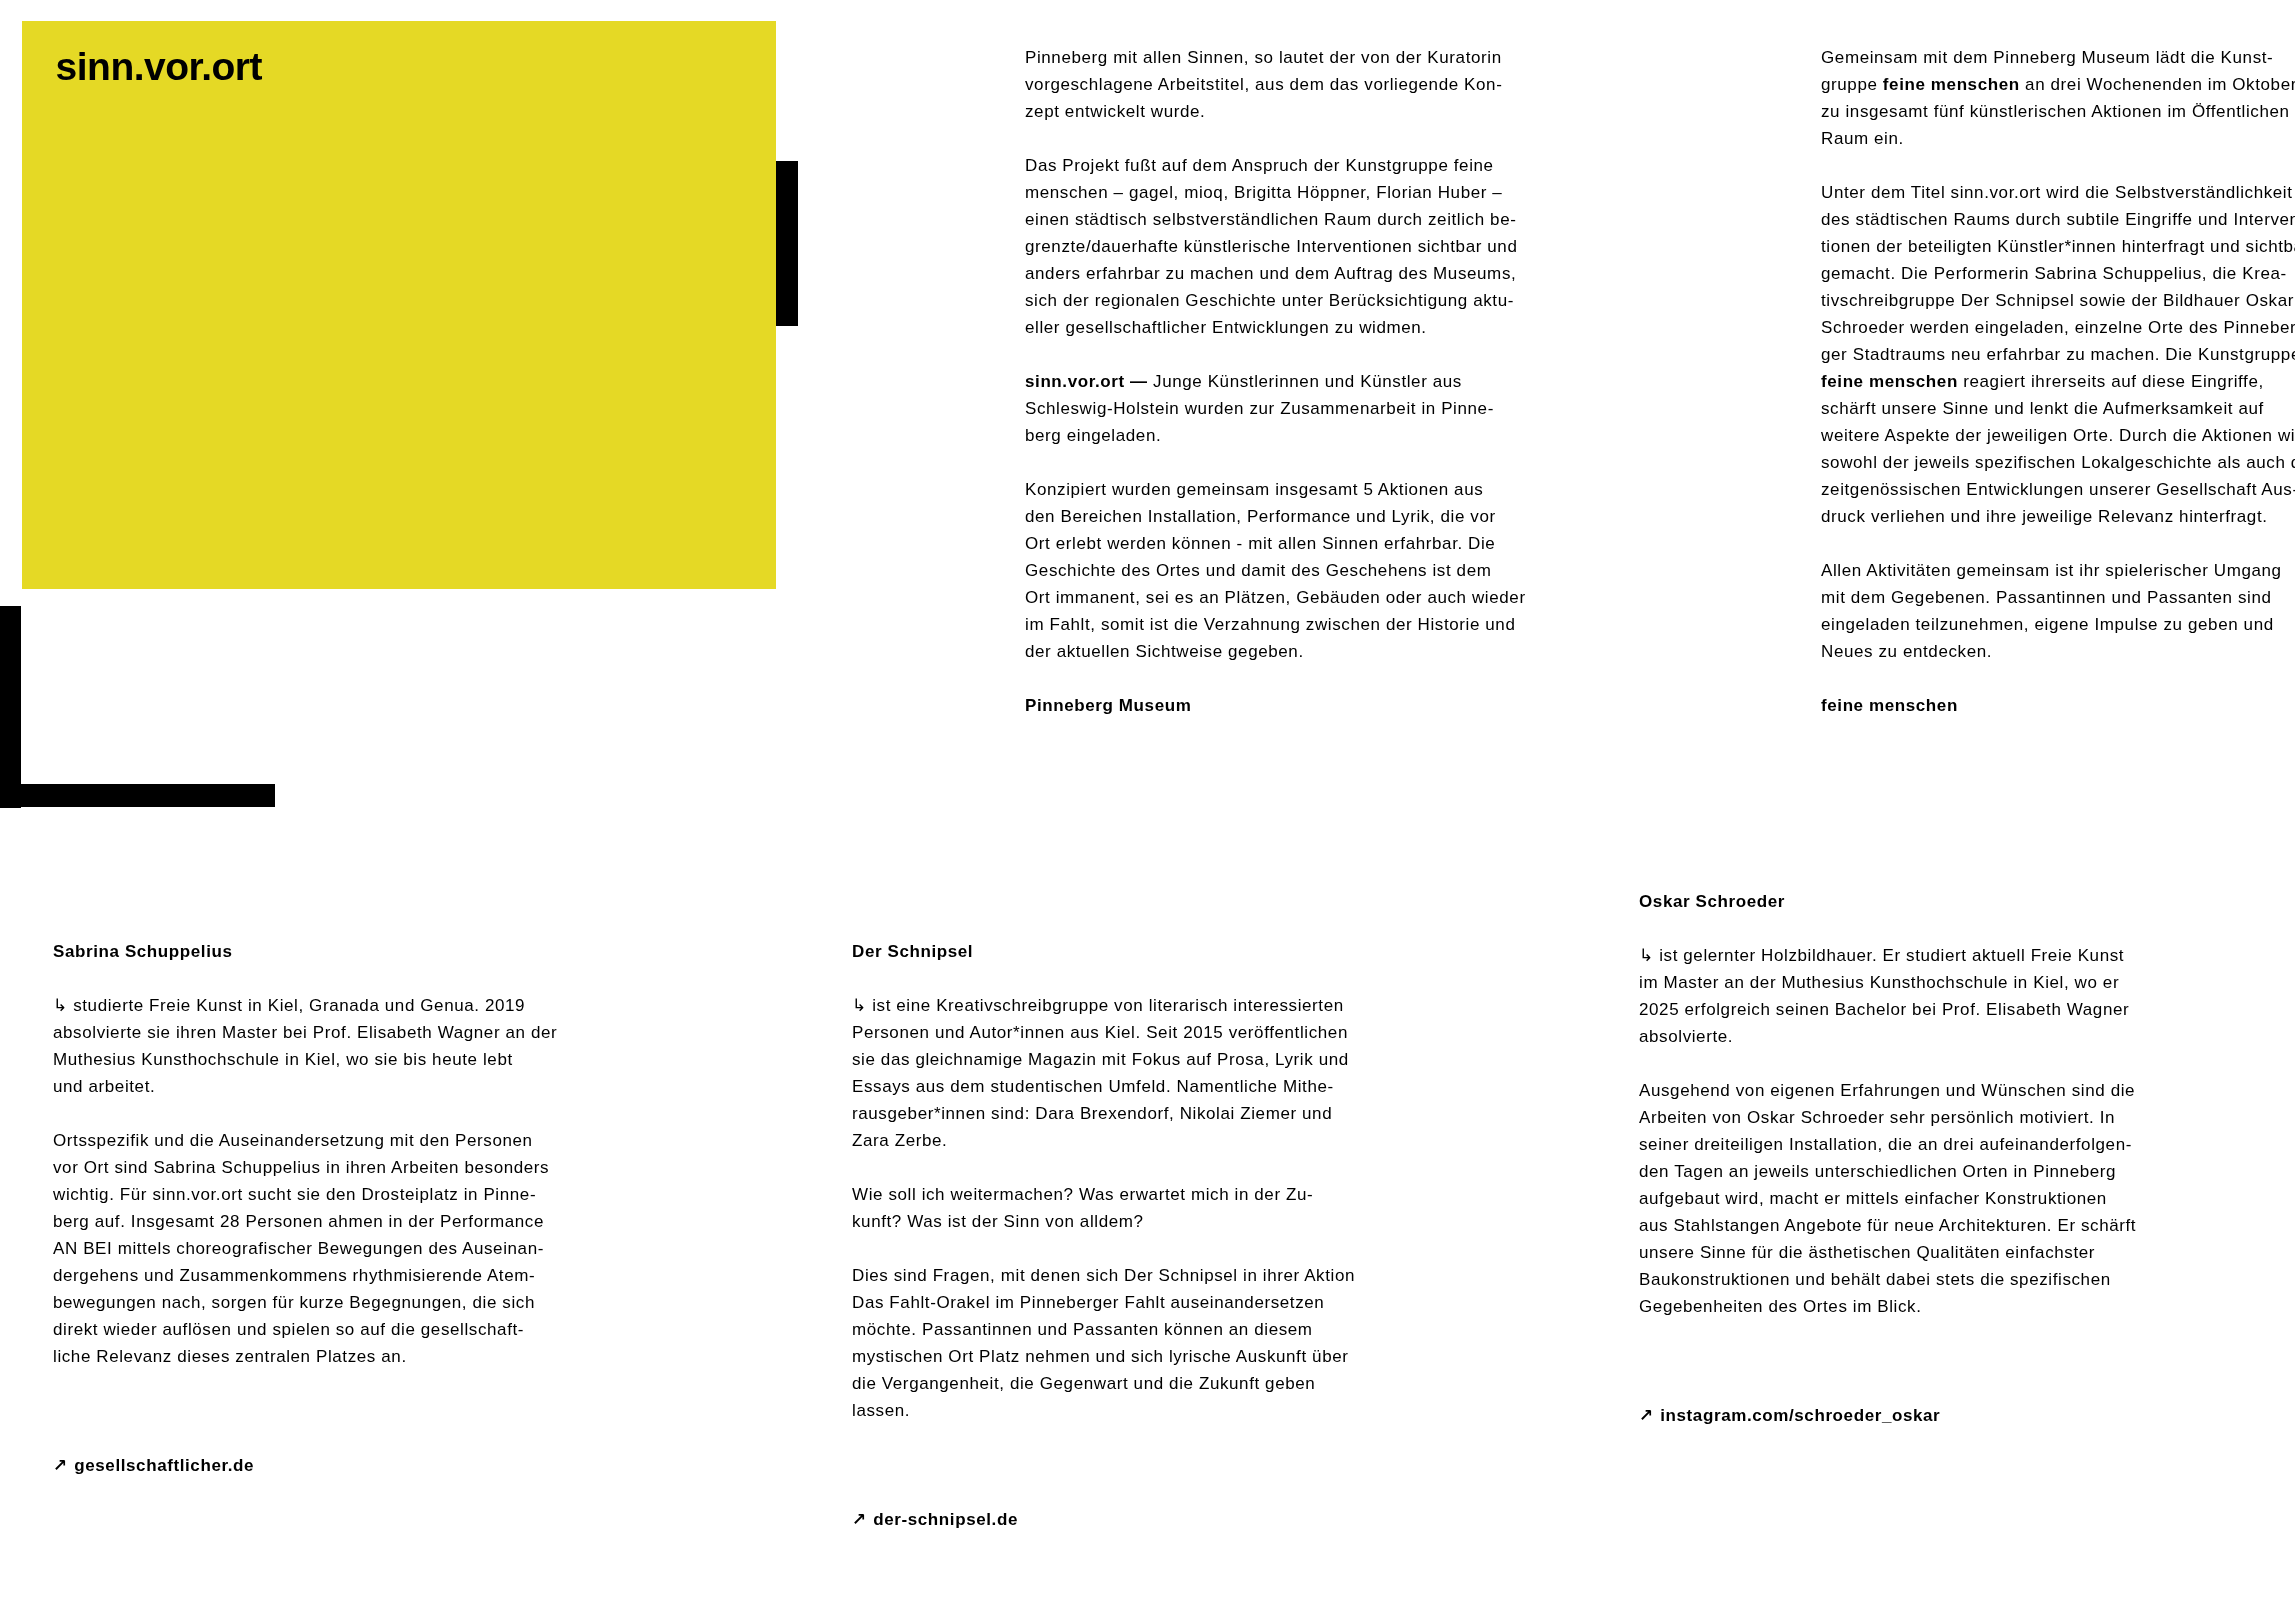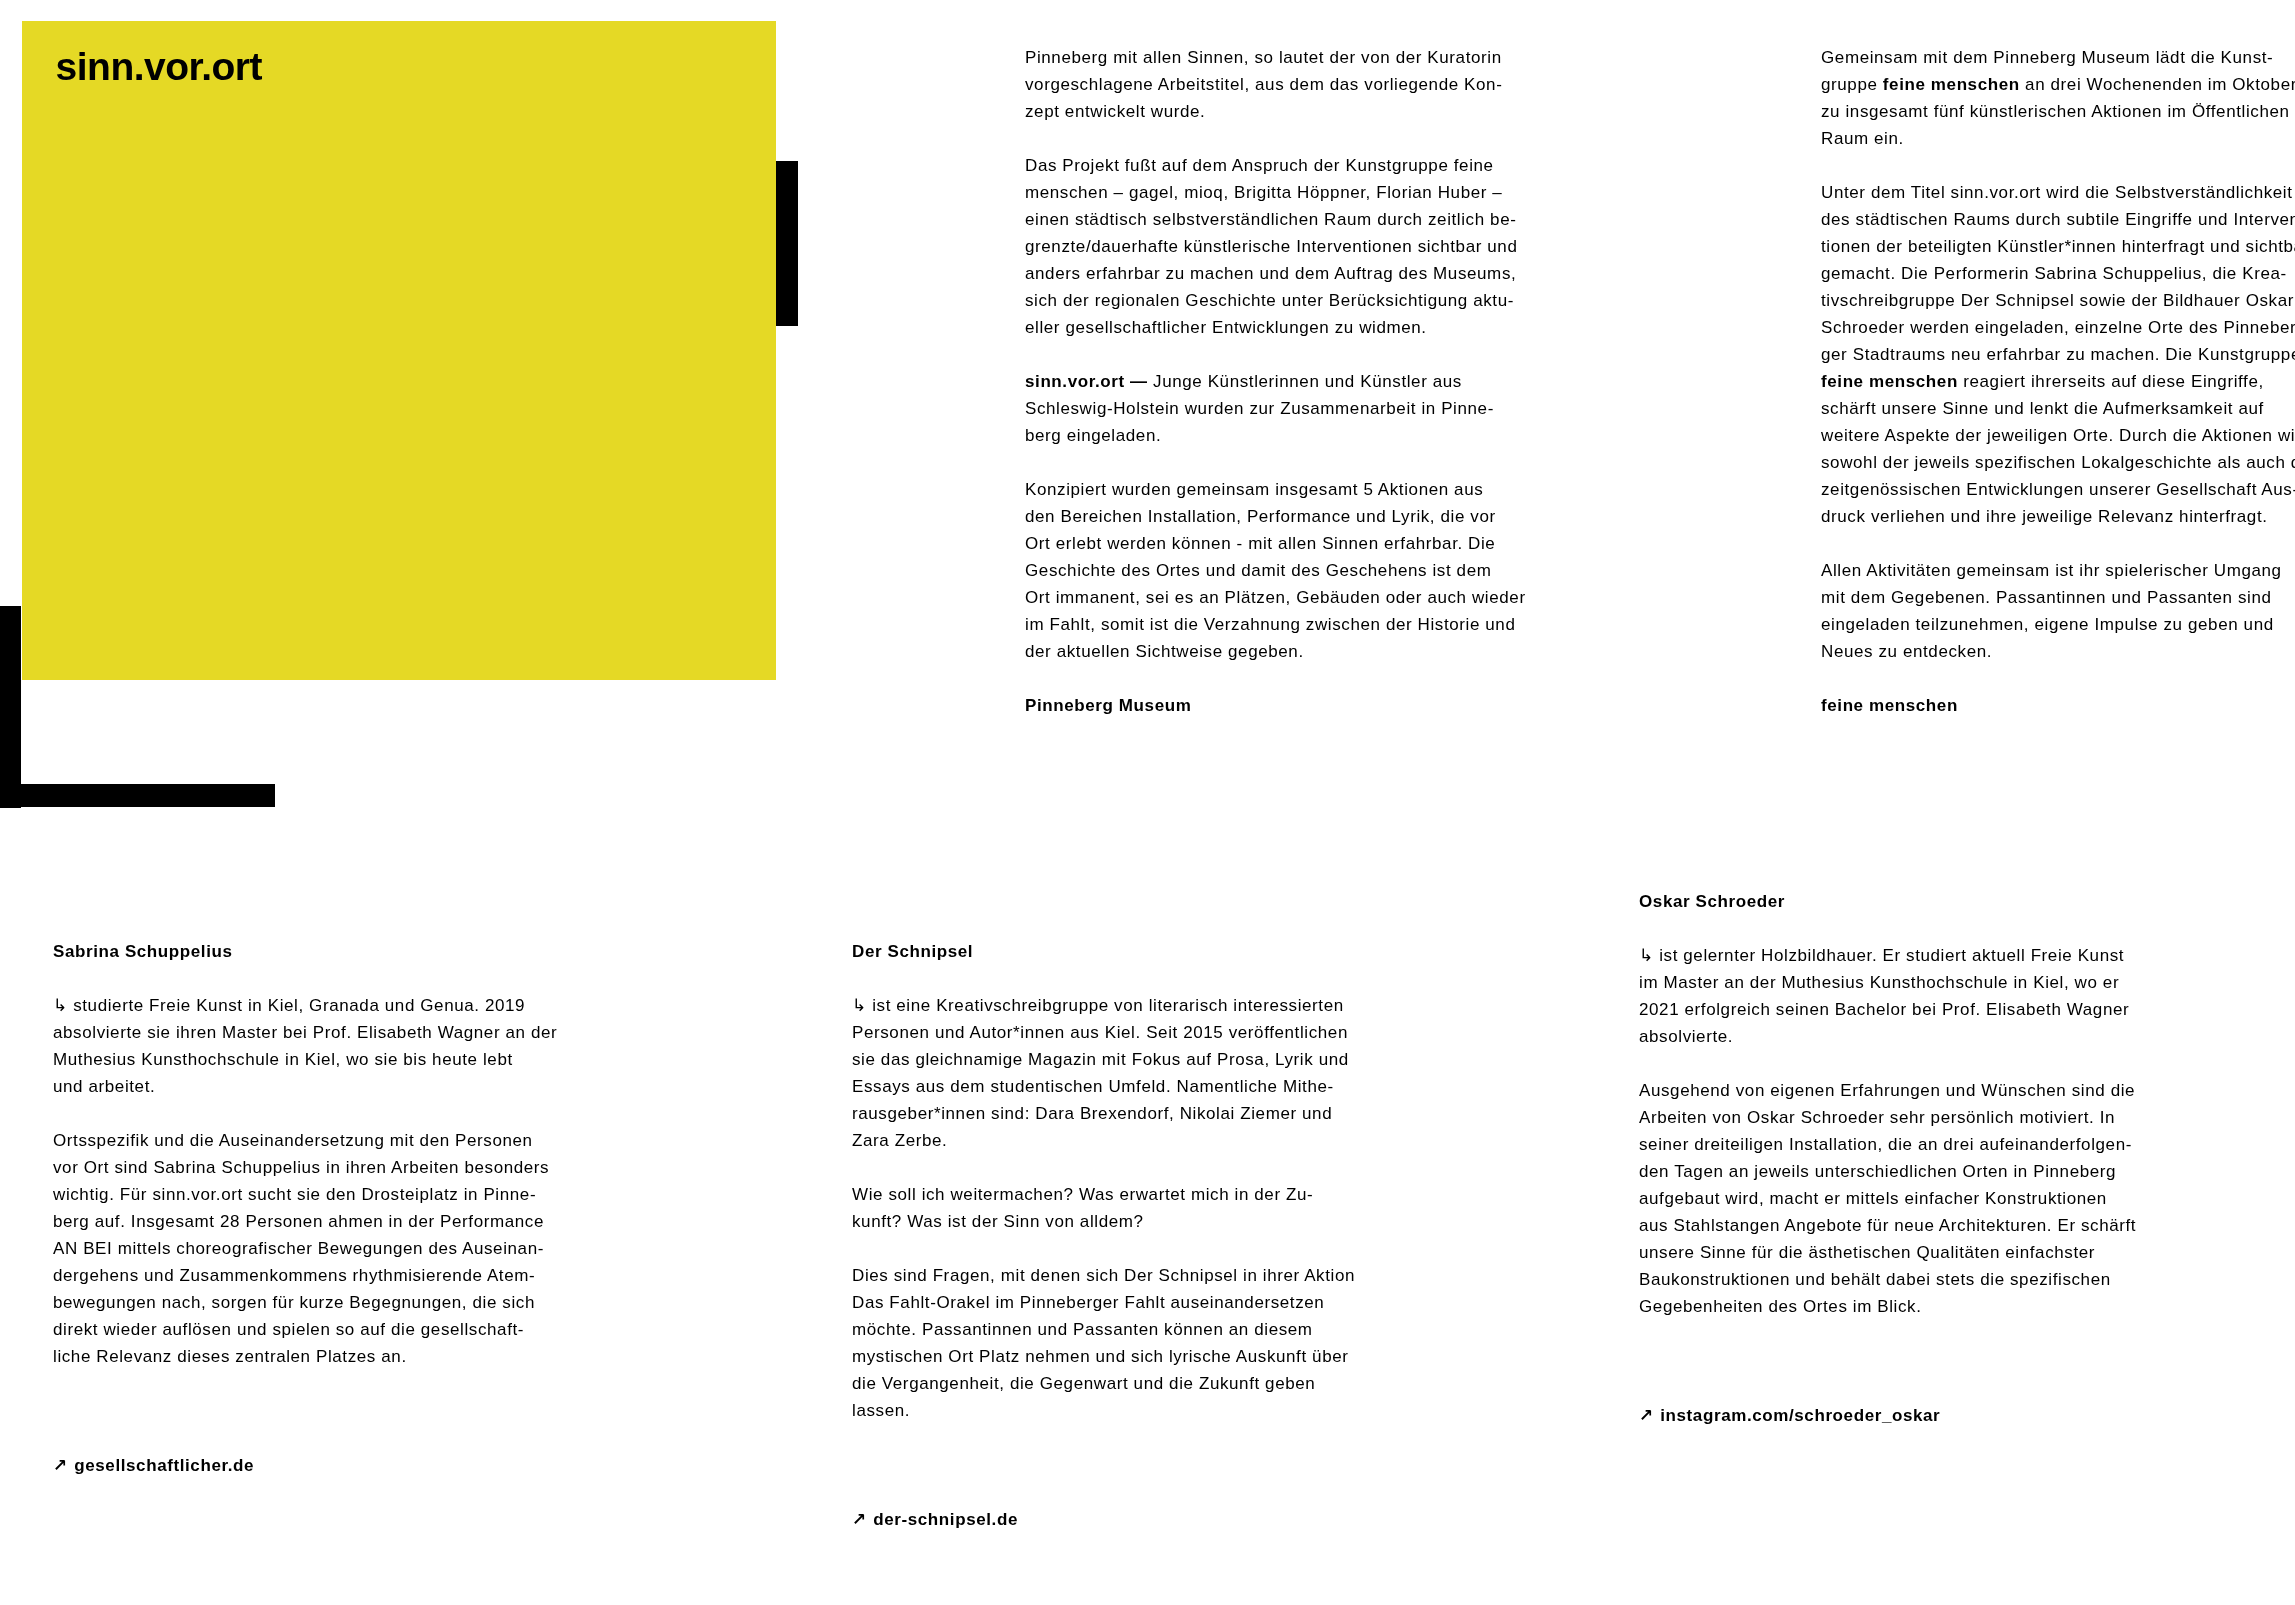--- a/index.html
+++ b/index.html
@@ -11,21 +11,21 @@
     background: #ffffff;
     color: #000000;
     font-family: "Liberation Sans", "DejaVu Sans", sans-serif;
     overflow: hidden;
   }
 
   
   .yellow-box {
     position: absolute;
     left: 21.6px; top: 20.7px;
-    width: 754px; height: 659px;
+    width: 754px; height: 568px;
     background: #e5d925;
   }
   .bar-right {
     position: absolute;
     left: 776px; top: 161px;
     width: 21.6px; height: 165px;
     background: #000000;
   }
   .bar-left {
     position: absolute;
@@ -193,21 +193,21 @@
     <div class="link-row">
       <span class="arrow">↗</span><span class="link-label">der-schnipsel.de</span>
     </div>
   </section>
 
   <section class="col" id="col-oskar">
     <h2>Oskar Schroeder</h2>
     <div class="paras">
         <p><span>↳  ist gelernter Holzbildhauer. Er studiert aktuell Freie Kunst
 im Master an der Muthesius Kunsthochschule in Kiel, wo er
-2021 erfolgreich seinen Bachelor bei Prof. Elisabeth Wagner
+2025 erfolgreich seinen Bachelor bei Prof. Elisabeth Wagner
 absolvierte.</span></p>
         <p><span>Ausgehend von eigenen Erfahrungen und Wünschen sind die
 Arbeiten von Oskar Schroeder sehr persönlich motiviert. In
 seiner dreiteiligen Installation, die an drei aufeinanderfolgen-
 den Tagen an jeweils unterschiedlichen Orten in Pinneberg
 aufgebaut wird, macht er mittels einfacher Konstruktionen
 aus Stahlstangen Angebote für neue Architekturen. Er schärft
 unsere Sinne für die ästhetischen Qualitäten einfachster
 Baukonstruktionen und behält dabei stets die spezifischen
 Gegebenheiten des Ortes im Blick.</span></p>

